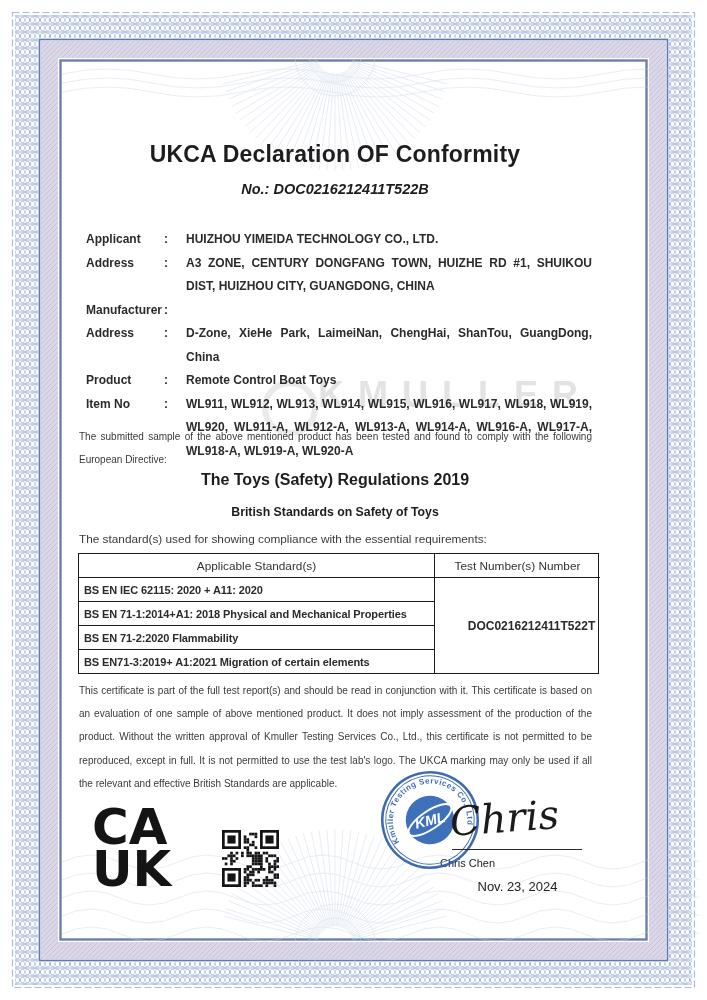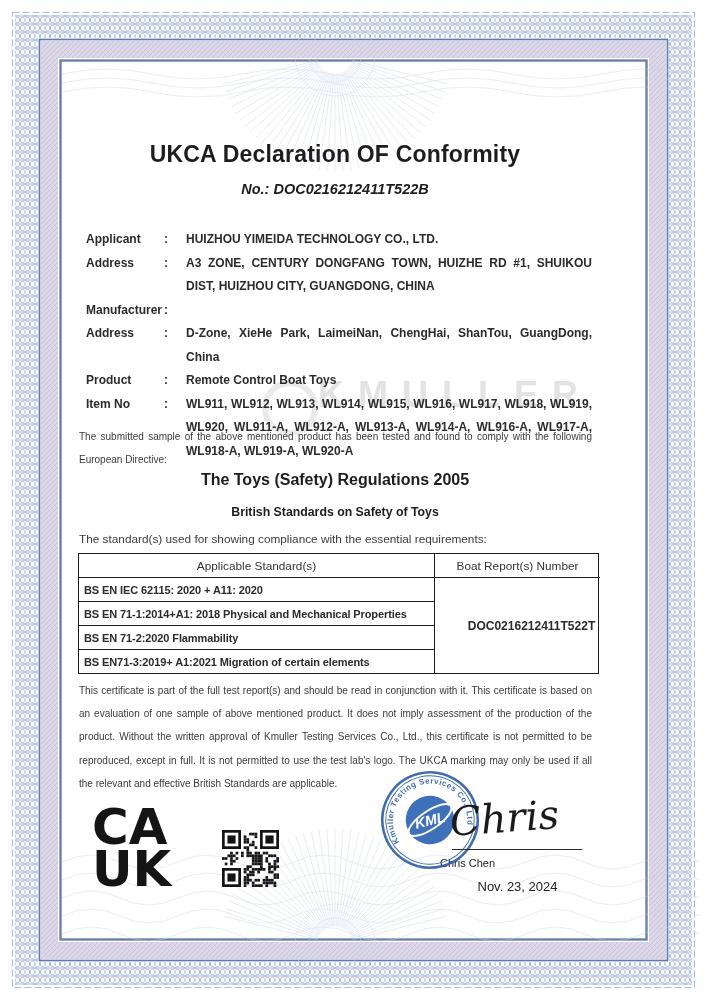--- a/index.html
+++ b/index.html
@@ -239,27 +239,27 @@
       </div>
       <div class="frow">
         <span class="flabel">Item No</span>
         <span class="fcolon">:</span>
         <span class="fvalue">WL911, WL912, WL913, WL914, WL915, WL916, WL917, WL918, WL919, WL920, WL911-A, WL912-A, WL913-A, WL914-A, WL916-A, WL917-A, WL918-A, WL919-A, WL920-A</span>
       </div>
     </div>
 
     <p class="para intro">The submitted sample of the above mentioned product has been tested and found to comply with the following European Directive:</p>
 
-    <div class="regtitle">The Toys (Safety) Regulations 2005</div>
+    <div class="regtitle">The Toys (Safety) Regulations 2019</div>
     <div class="regsub">British Standards on Safety of Toys</div>
     <p class="lead">The standard(s) used for showing compliance with the essential requirements:</p>
 
     <div class="stdtable">
       <div class="cell th">Applicable Standard(s)</div>
-      <div class="cell th col2">Boat Report(s) Number</div>
+      <div class="cell th col2">Test Number(s) Number</div>
       <div class="cell std">BS EN IEC 62115: 2020 + A11: 2020</div>
       <div class="cell std">BS EN 71-1:2014+A1: 2018 Physical and Mechanical Properties</div>
       <div class="cell std">BS EN 71-2:2020 Flammability</div>
       <div class="cell std">BS EN71-3:2019+ A1:2021 Migration of certain elements</div>
       <div class="cell report">DOC0216212411T522T</div>
     </div>
 
     <p class="para disclaimer">This certificate is part of the full test report(s) and should be read in conjunction with it. This certificate is based on an evaluation of one sample of above mentioned product. It does not imply assessment of the production of the product. Without the written approval of Kmuller Testing Services Co., Ltd., this certificate is not permitted to be reproduced, except in full. It is not permitted to use the test lab's logo. The UKCA marking may only be used if all the relevant and effective British Standards are applicable.</p>
 
     <div class="ukca">

